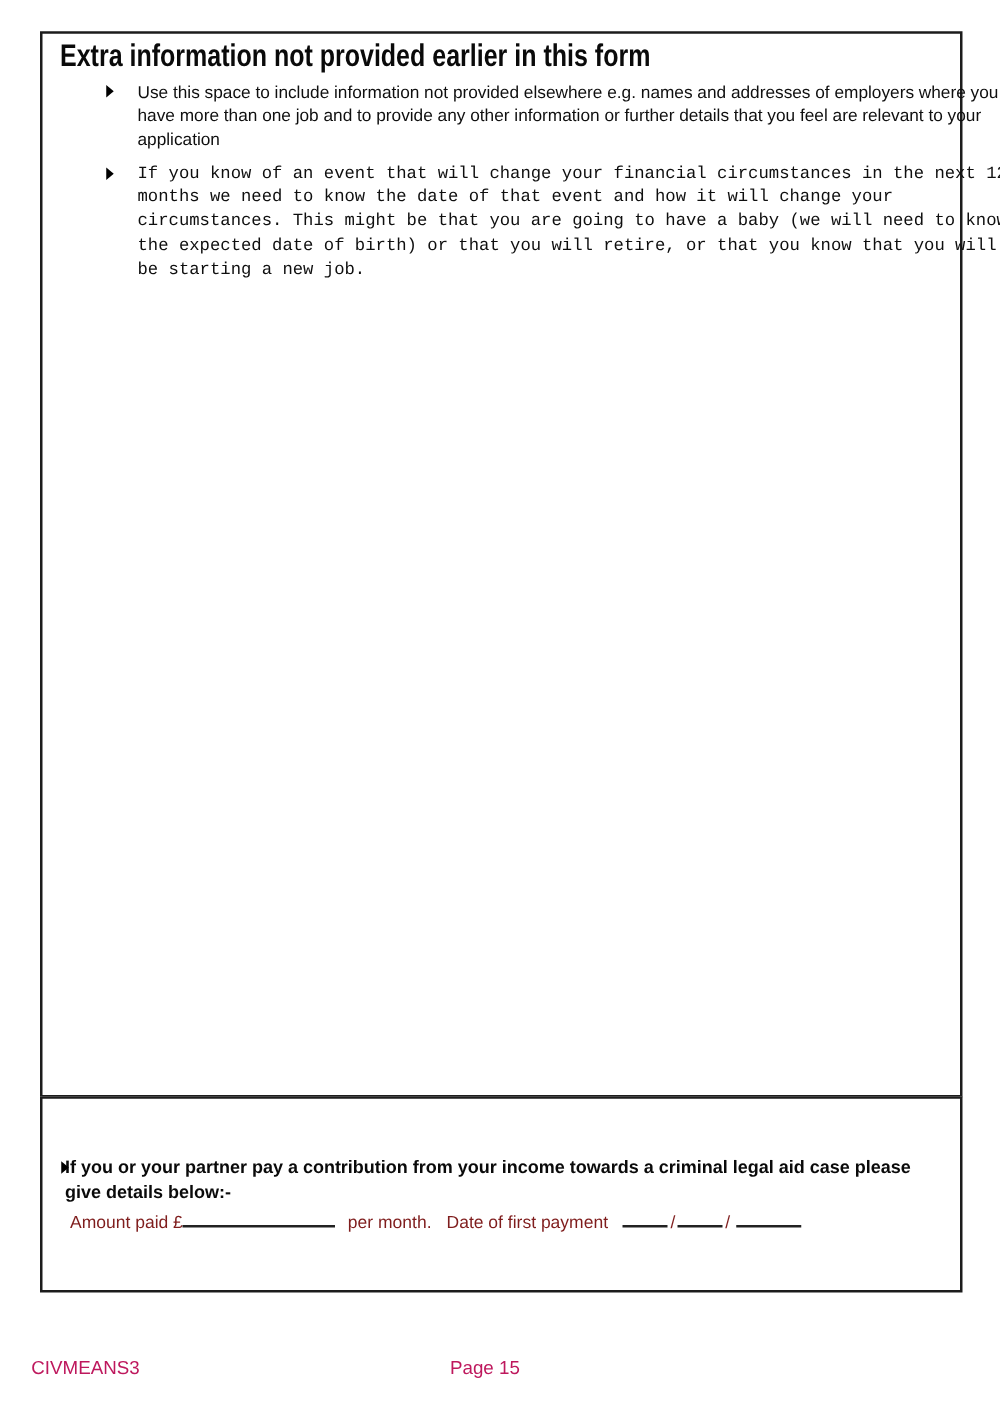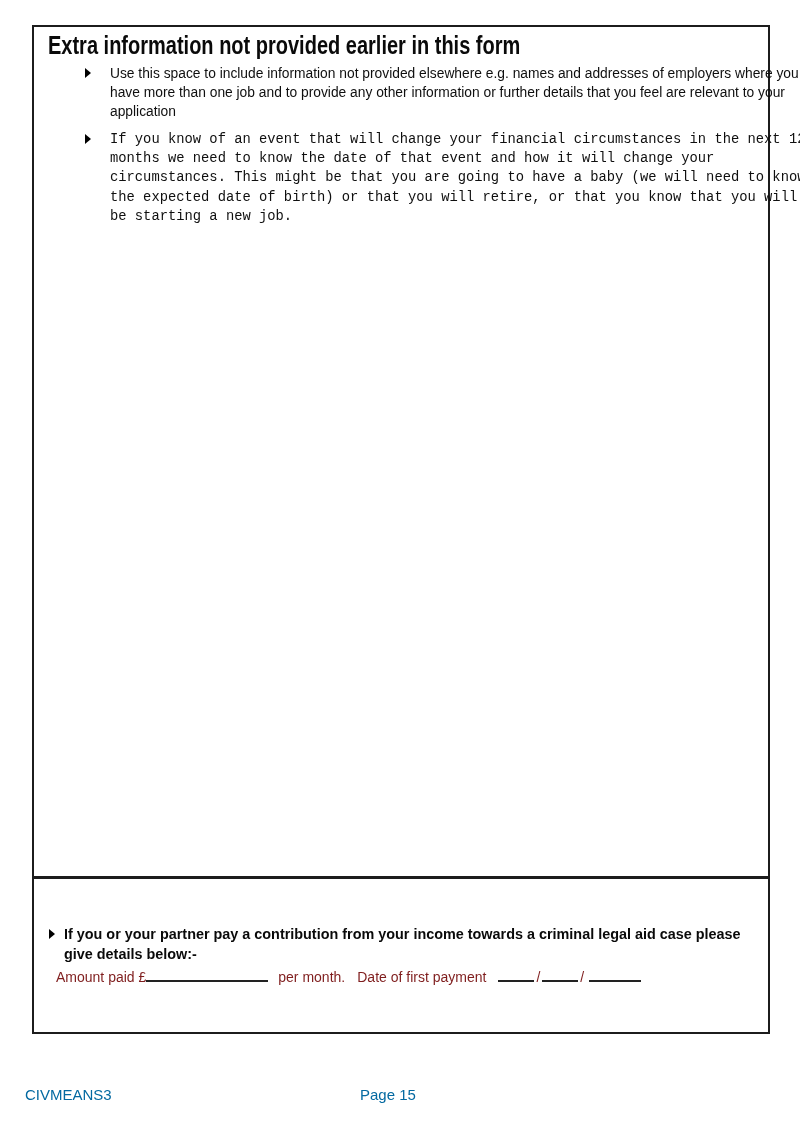--- a/index.html
+++ b/index.html
@@ -74,21 +74,21 @@
     left: 6px;
     right: 6px;
     top: 200px;
     bottom: 6px;
   }
 
   .contrib-heading {
     position: absolute;
     left: 0;
     top: 45px;
-    padding-left: 30px;
+    padding-left: 18px;
     width: 700px;
     font-size: 14.4px;
     font-weight: bold;
     line-height: 20px;
     color: #0a0a0a;
   }
   .contrib-heading .tri { left: 15px; top: 5px; }
 
   .fill-line {
     position: absolute;
@@ -115,28 +115,28 @@
   .blank-f2 { width: 37px; }
   .blank-f3 { width: 55px; margin-left: 3px; }
   .slash { display: inline-block; margin: 0 2px; }
   .gap-md { display: inline-block; width: 12px; }
 
   .footer-code {
     position: absolute;
     left: 25px;
     top: 1086px;
     font-size: 15px;
-    color: #0369a1;
+    color: #be185d;
   }
   .footer-page {
     position: absolute;
     left: 360px;
     top: 1086px;
     font-size: 15px;
-    color: #0369a1;
+    color: #be185d;
   }
 </style>
 </head>
 <body>
 
 <div class="page">
 
   <div class="box main-box">
     <h1 class="section-title">Extra information not provided earlier in this form</h1>
 

